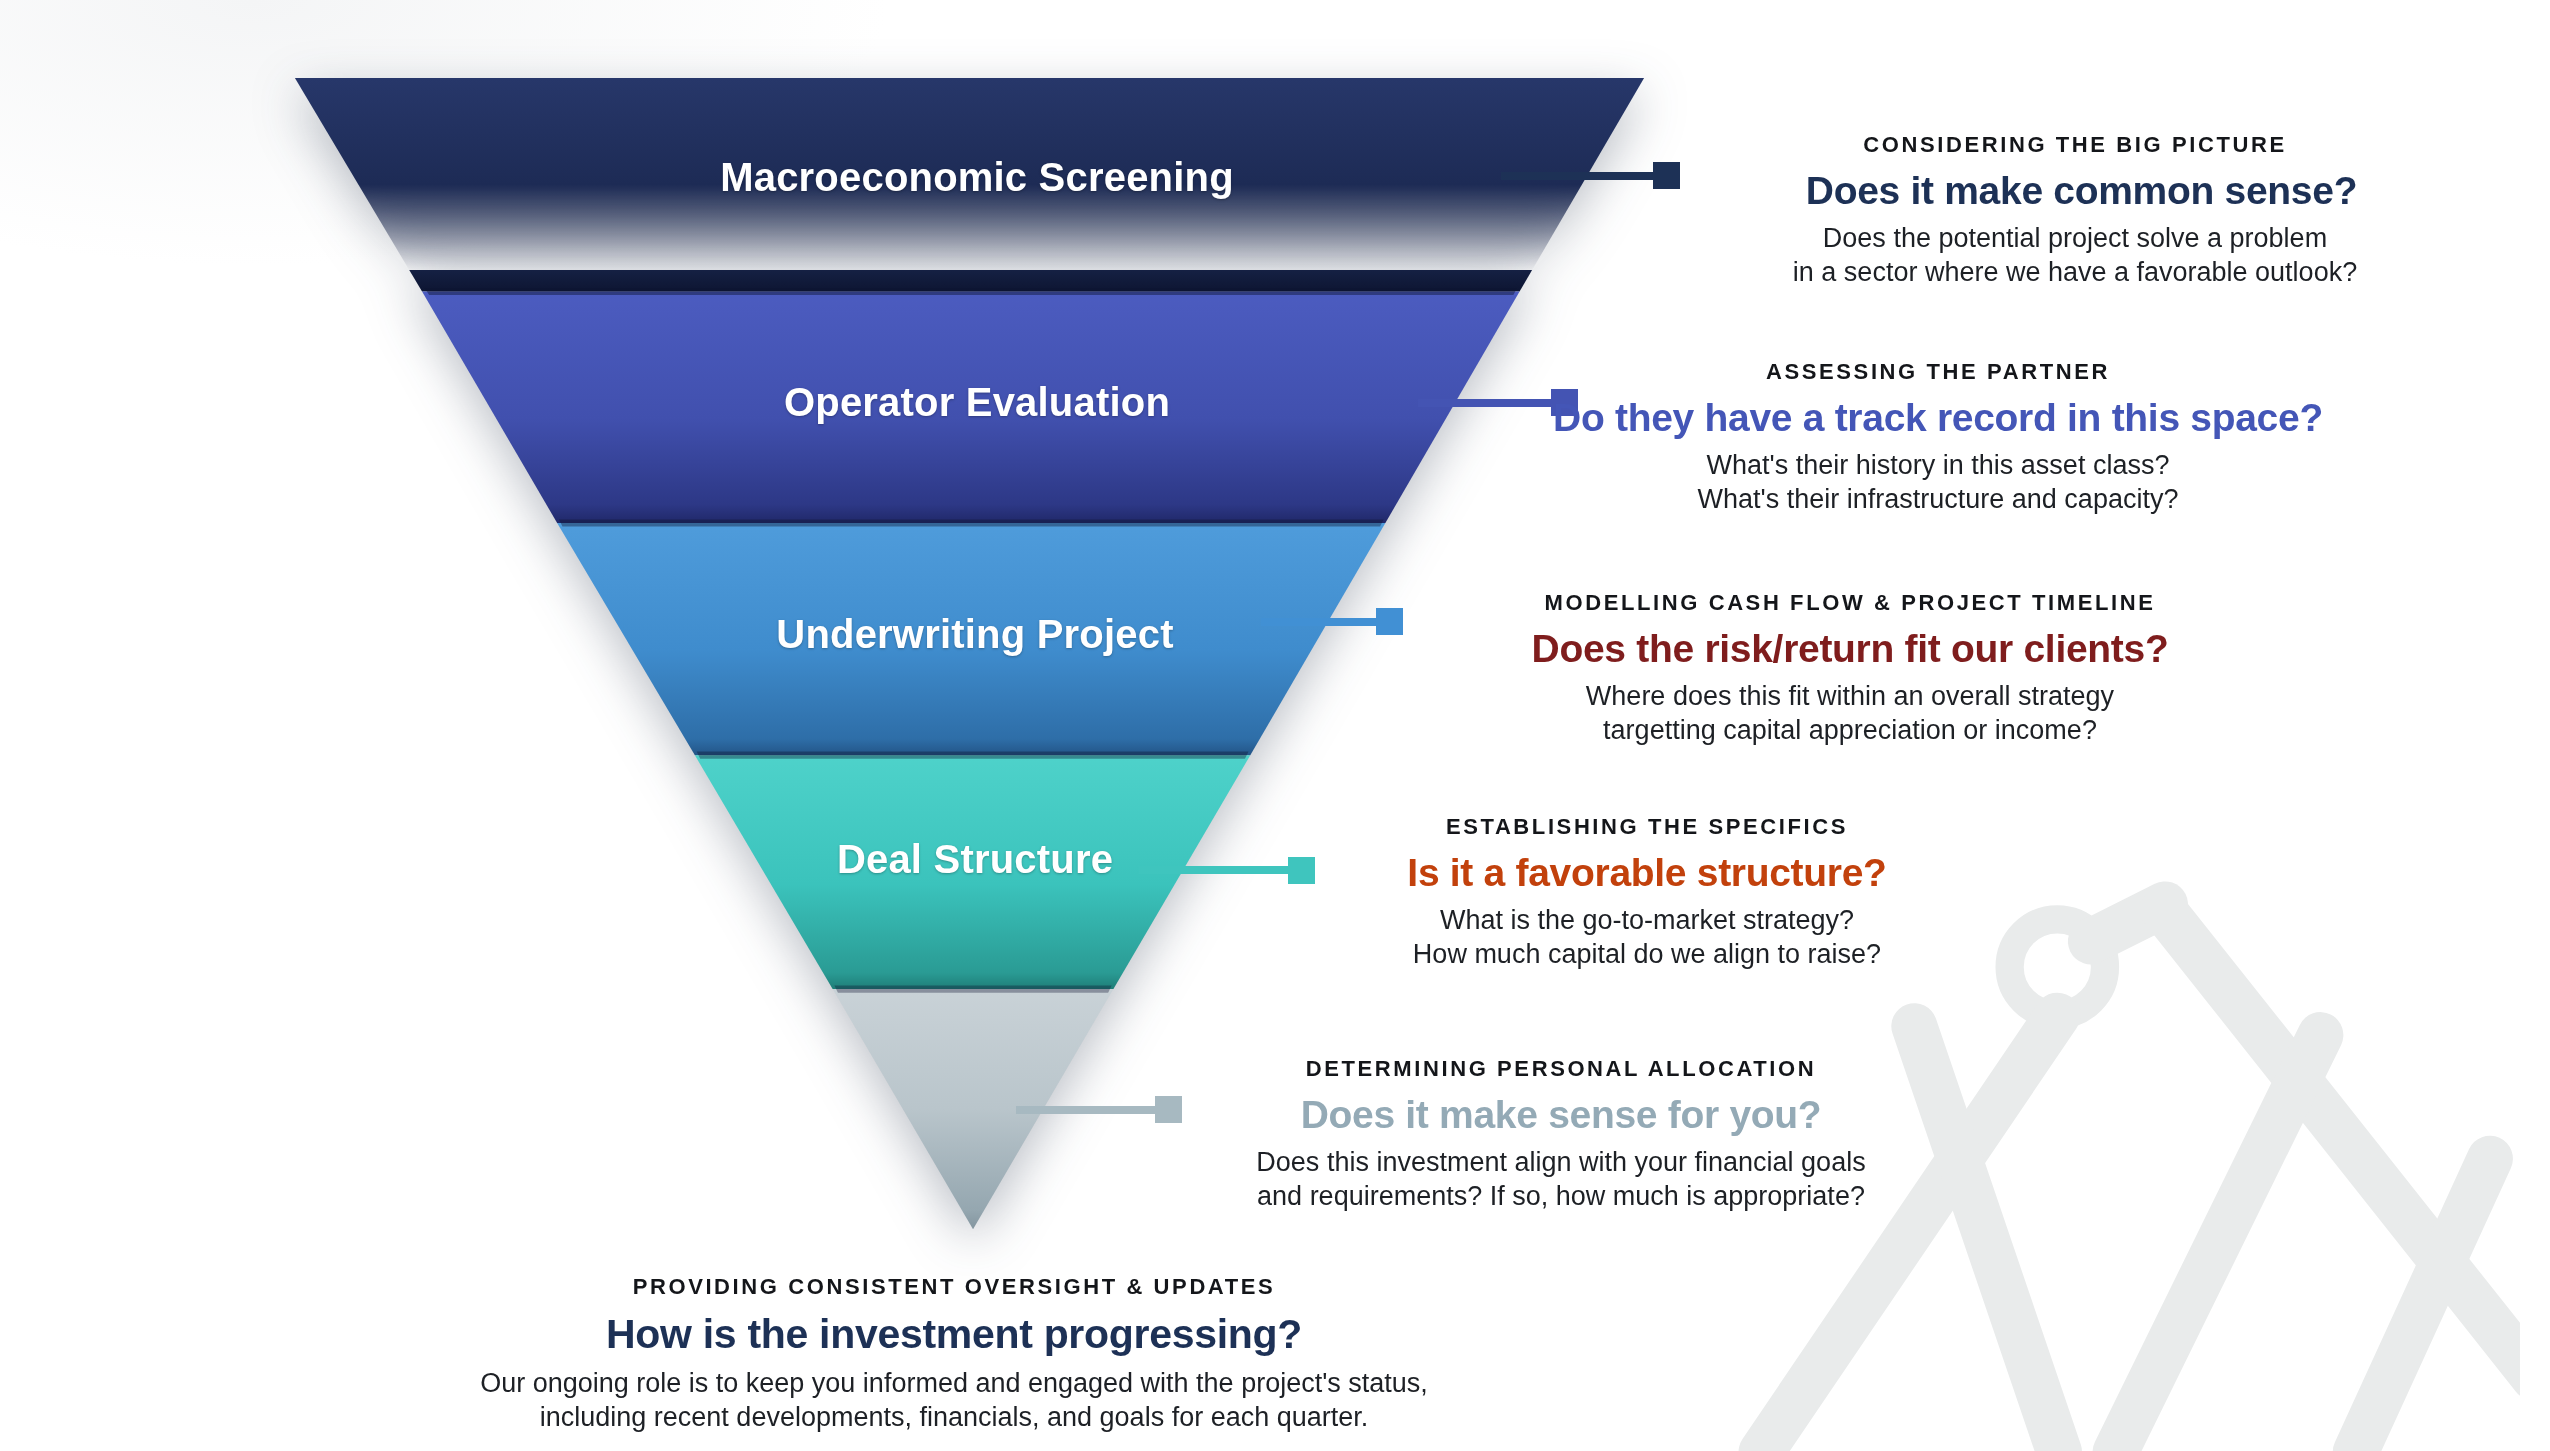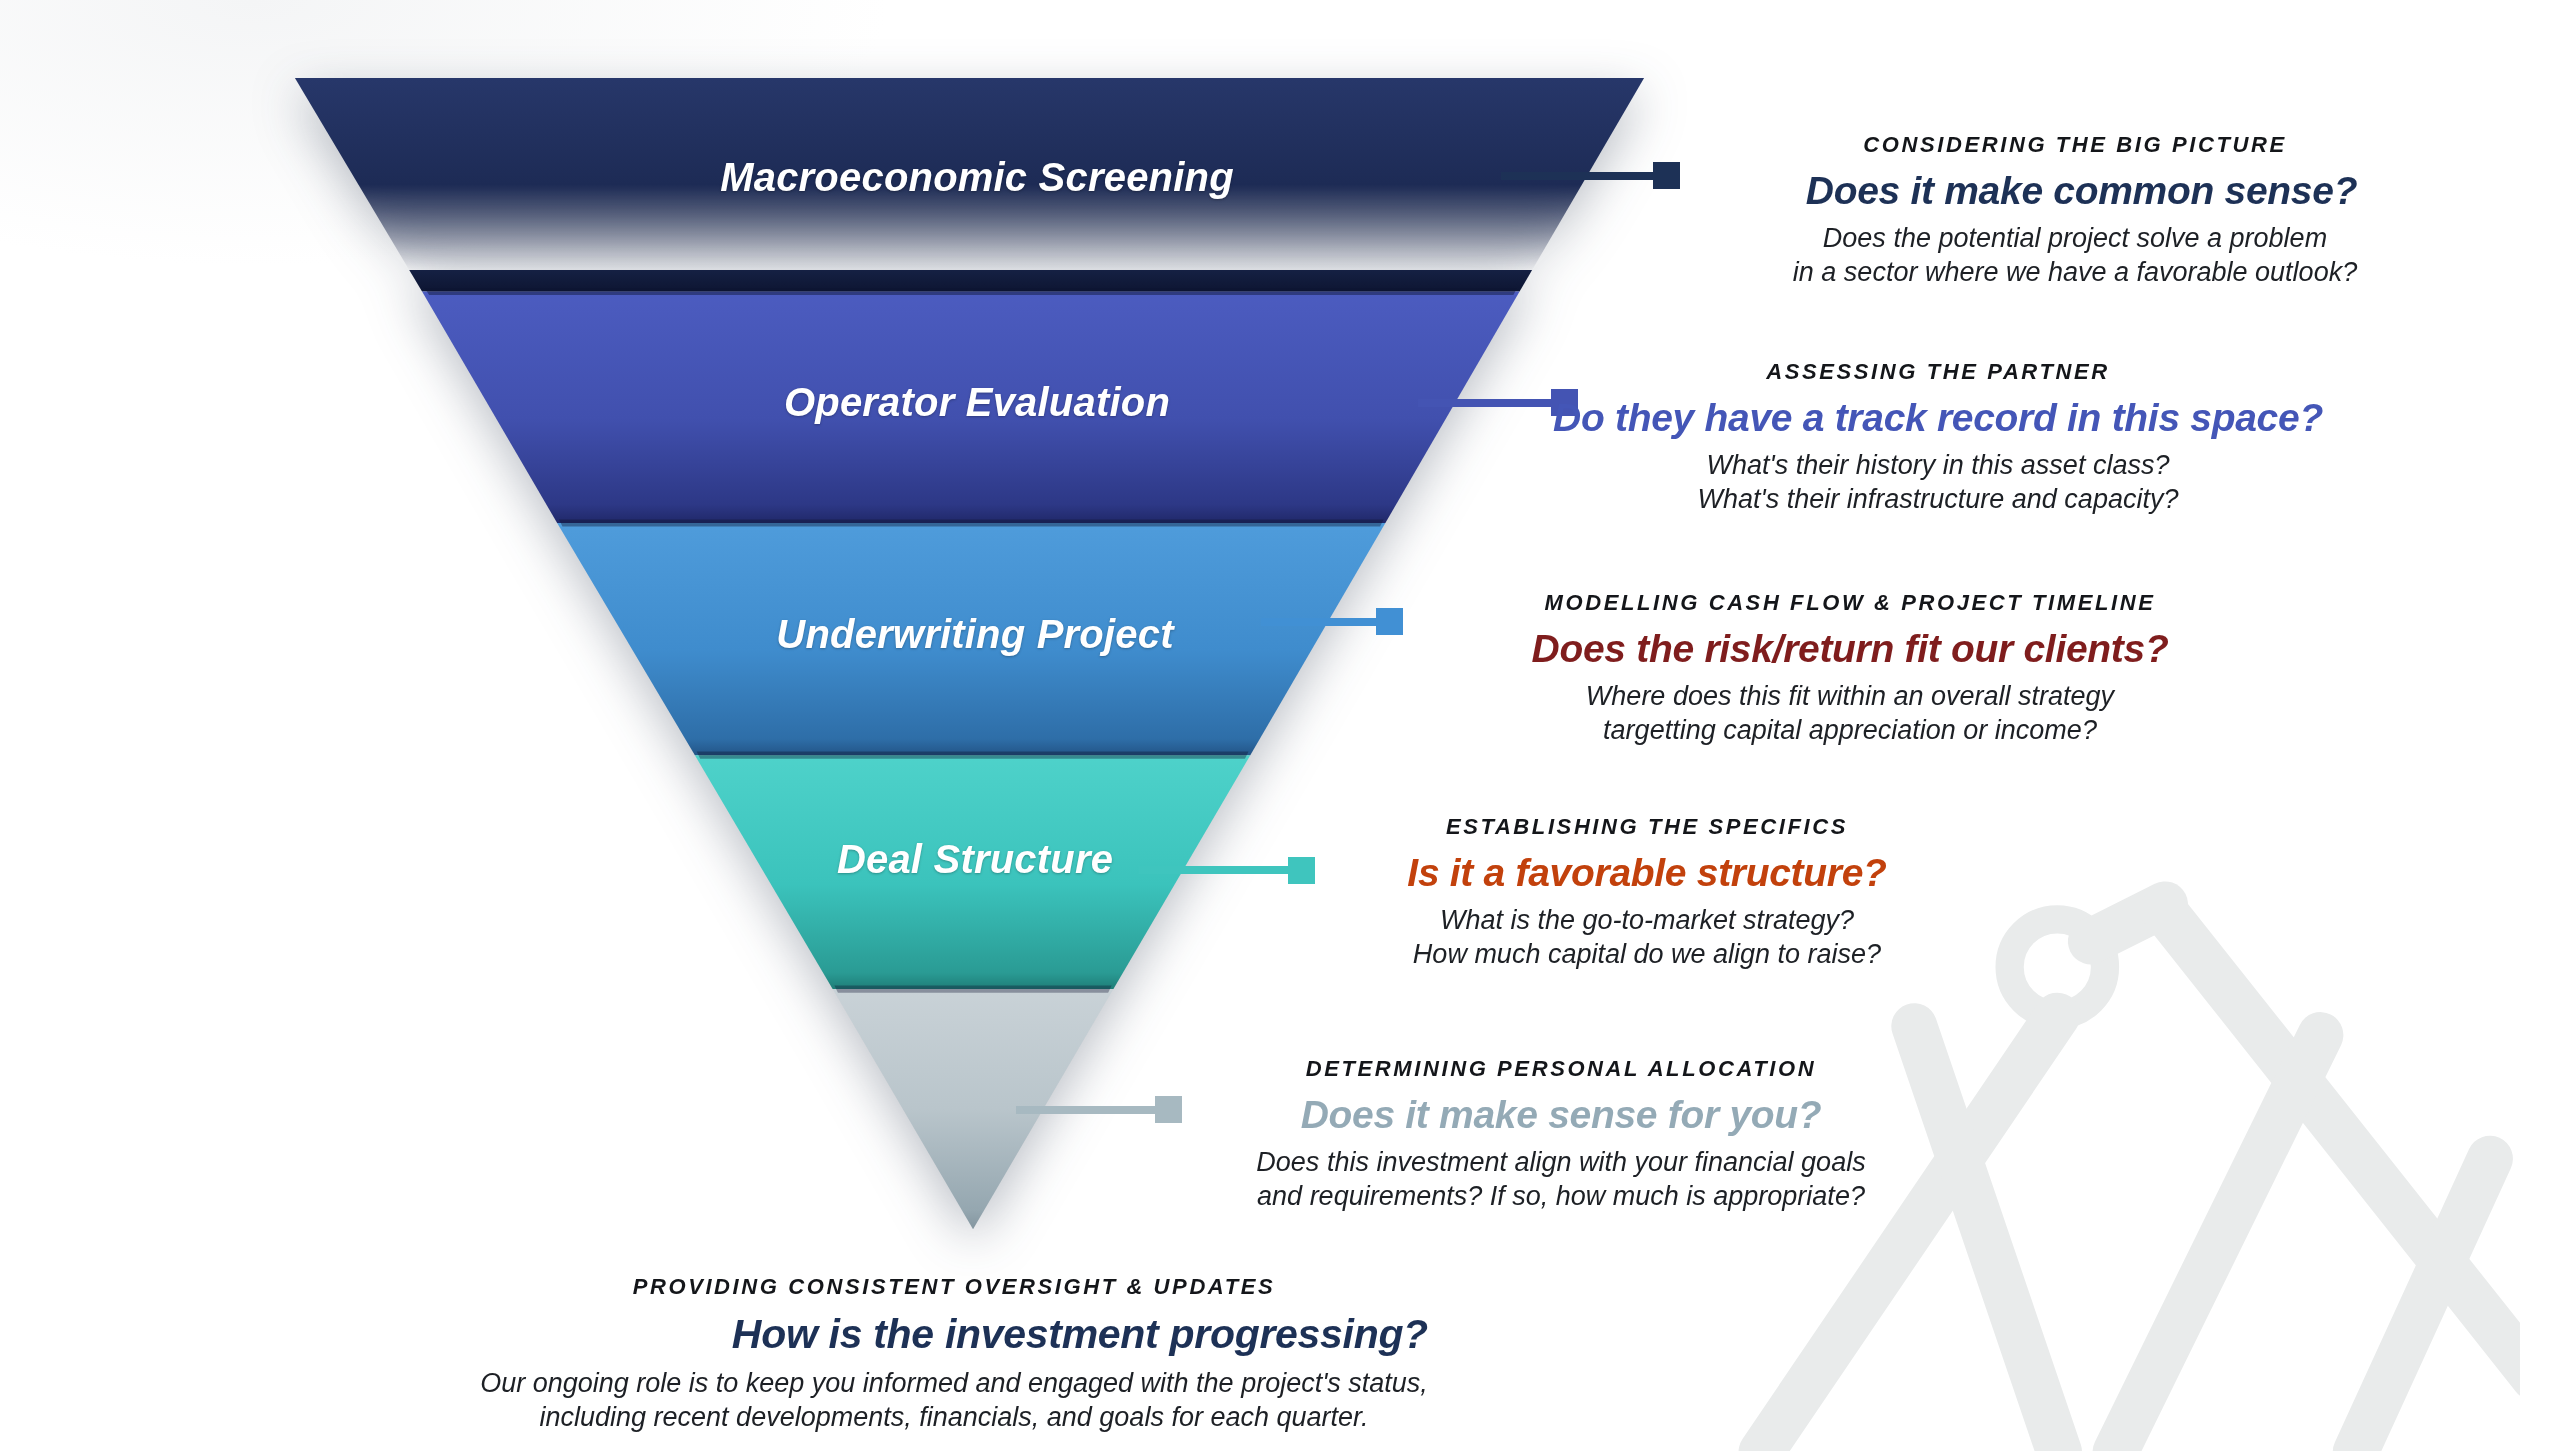--- a/index.html
+++ b/index.html
@@ -1,20 +1,19 @@
 <!DOCTYPE html>
 <html style="font-size:14px"><head>
 <meta charset="utf-8">
 <style>
   html,body{margin:0;padding:0;background:#fff;}
   .stage{
     position:relative;width:2520px;height:1452px;overflow:hidden;
     background:#ffffff;
     font-family:"Liberation Sans","DejaVu Sans",sans-serif;
-    font-style:italic;
   }
   .stage::before{
     content:"";position:absolute;inset:0;
     background:radial-gradient(1060px 442px at 10% 0%, #f4f5f6, rgba(255,255,255,0) 60%);
     pointer-events:none;
   }
   svg.watermark{position:absolute;left:0;top:0;width:2550px;height:1452px;z-index:0;}
   svg.funnel{
     position:absolute;left:0;top:0;width:2550px;height:1452px;z-index:2;
     filter:drop-shadow(0 16px 25px rgba(30,42,66,.30));
@@ -34,21 +33,21 @@
   .eyebrow{
     font-size:22px;font-weight:700;letter-spacing:2.6px;color:#14161a;
     margin:0 0 10.6px 0;
   }
   .headline{
     font-size:39px;font-weight:700;margin:0 0 8.8px 0;letter-spacing:-0.3px;
   }
   .body-line{
     font-size:27px;line-height:34px;color:#1d2025;margin:0;
   }
-  .footer-block .headline{font-size:41px;text-align:right;}
+  .footer-block .headline{font-size:41px;}
 </style>
 </head>
 <body>
 
 <div class="stage">
 
   <svg class="watermark" viewBox="0 0 2888 1644" aria-hidden="true">
     <g stroke="#e9ebeb" fill="none" stroke-linecap="round">
       <circle cx="2330" cy="1095" r="54" stroke-width="32"></circle>
       <line x1="2368" y1="1066" x2="2452" y2="1024" stroke-width="52"></line>

